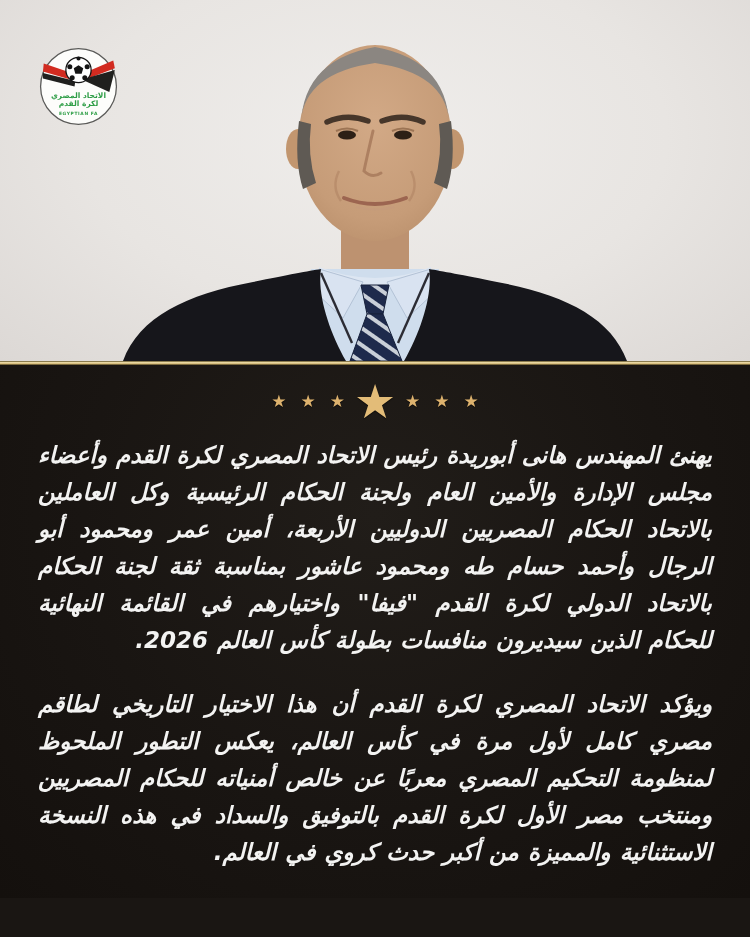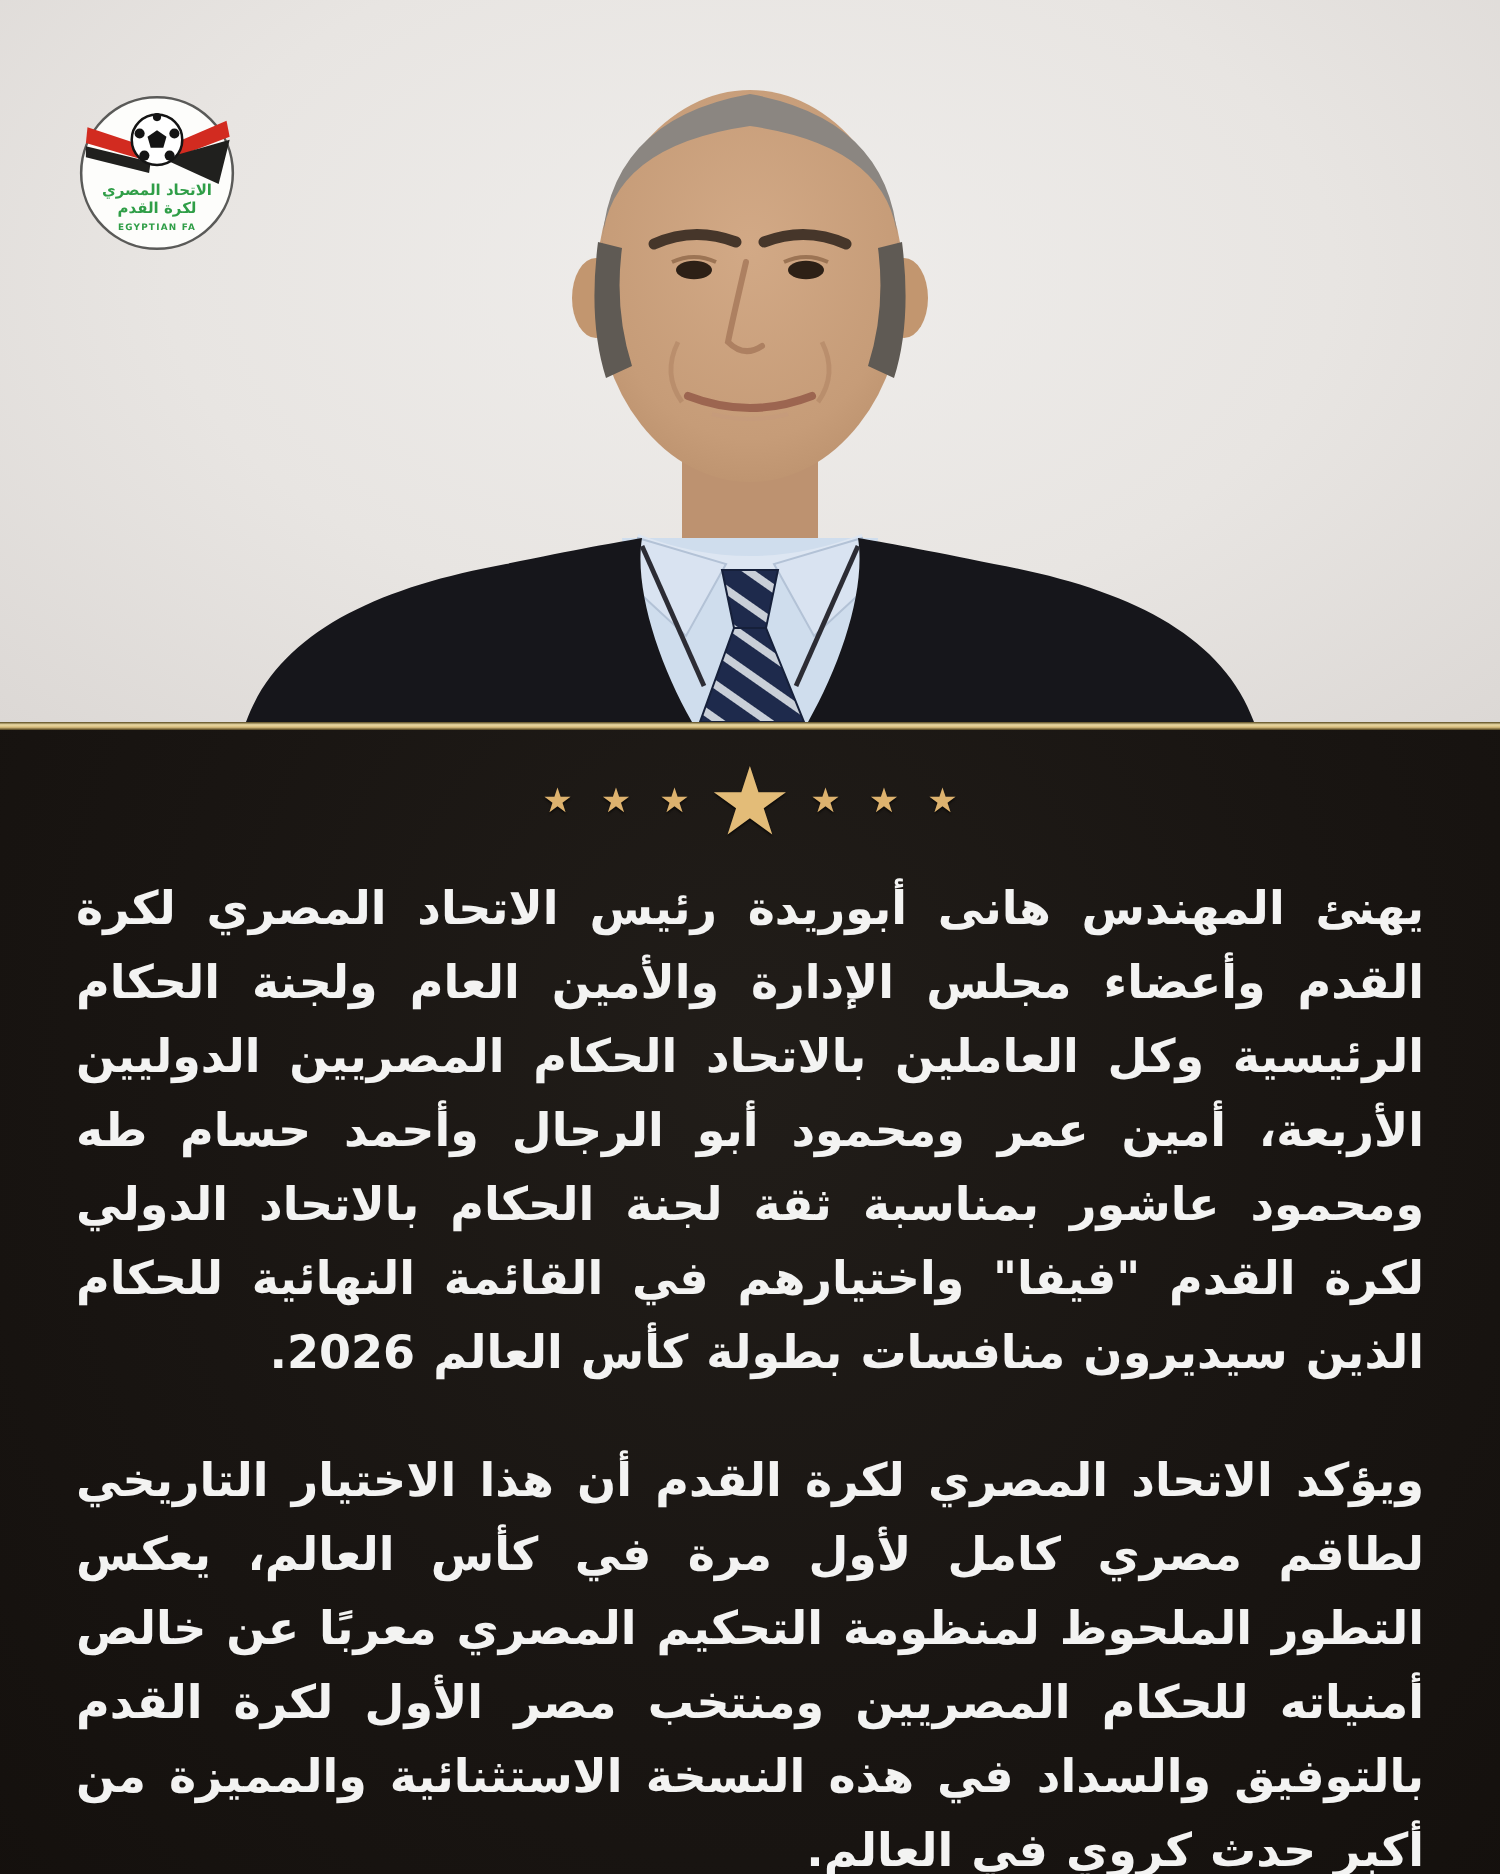--- a/index.html
+++ b/index.html
@@ -44,20 +44,21 @@
   .arabic{
     direction:rtl;
     text-align:justify;
     text-align-last:right;
     color:#f3f3f2;
     font-weight:bold;
     font-size:23px;
     line-height:37px;
     margin:0 0 27px 0;
     word-spacing:1px;
+    font-style:italic;
   }
 </style>
 </head>
 <body>
 
 <div class="poster">
 
   <div class="photo-section">
 
     <div class="logo">

